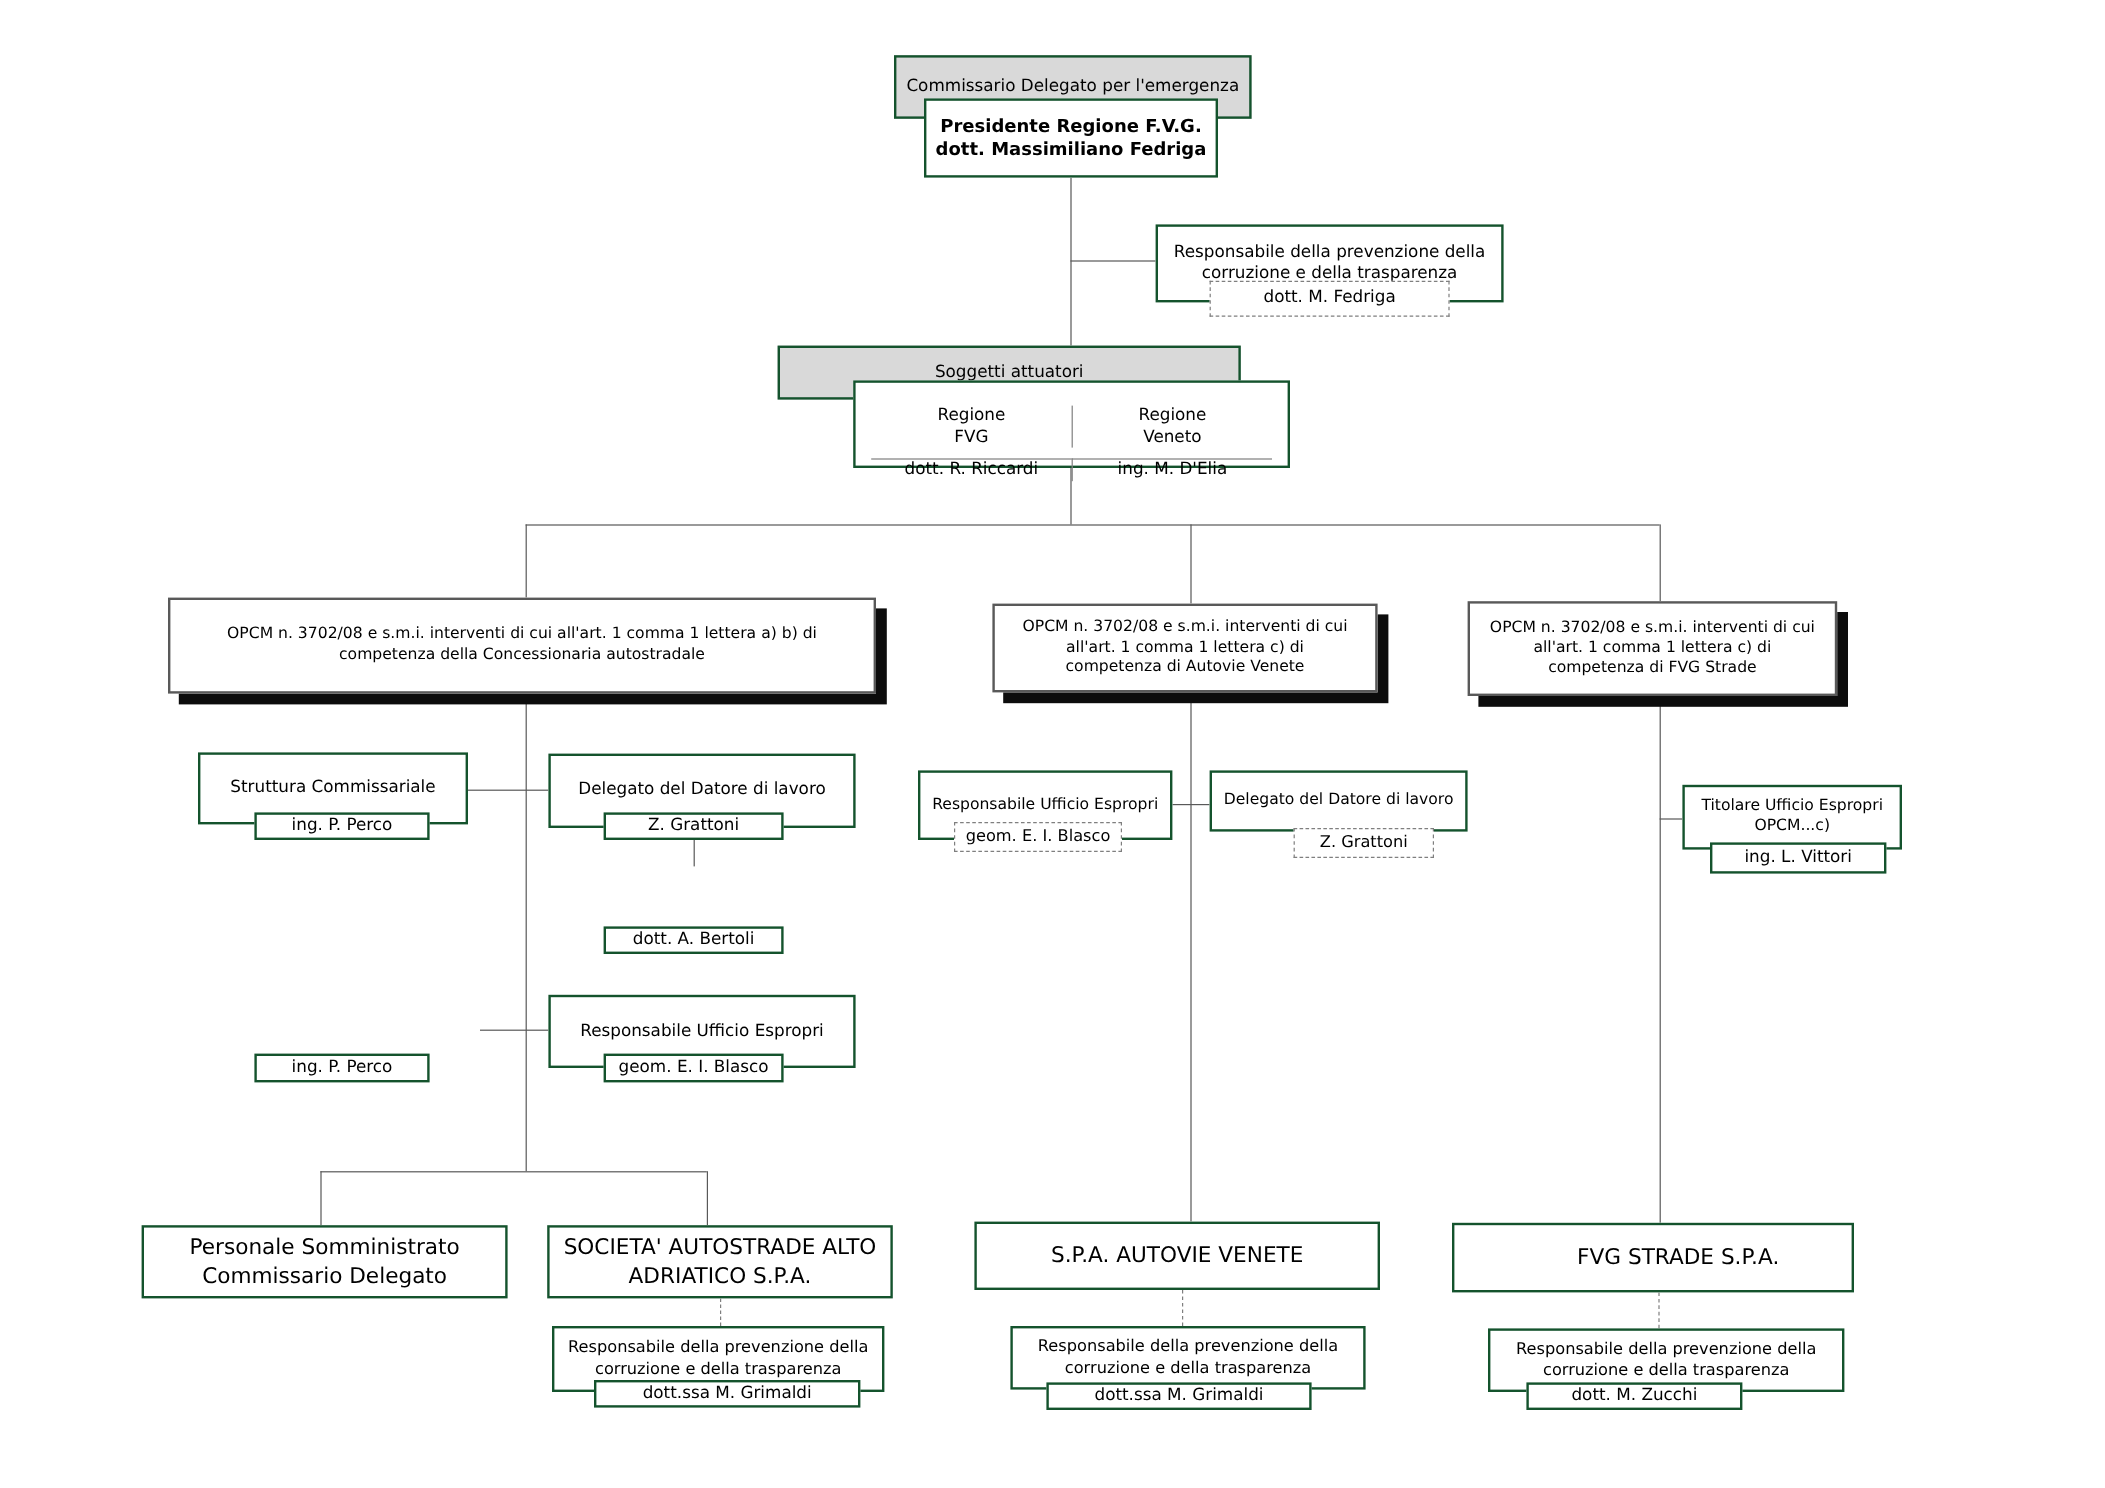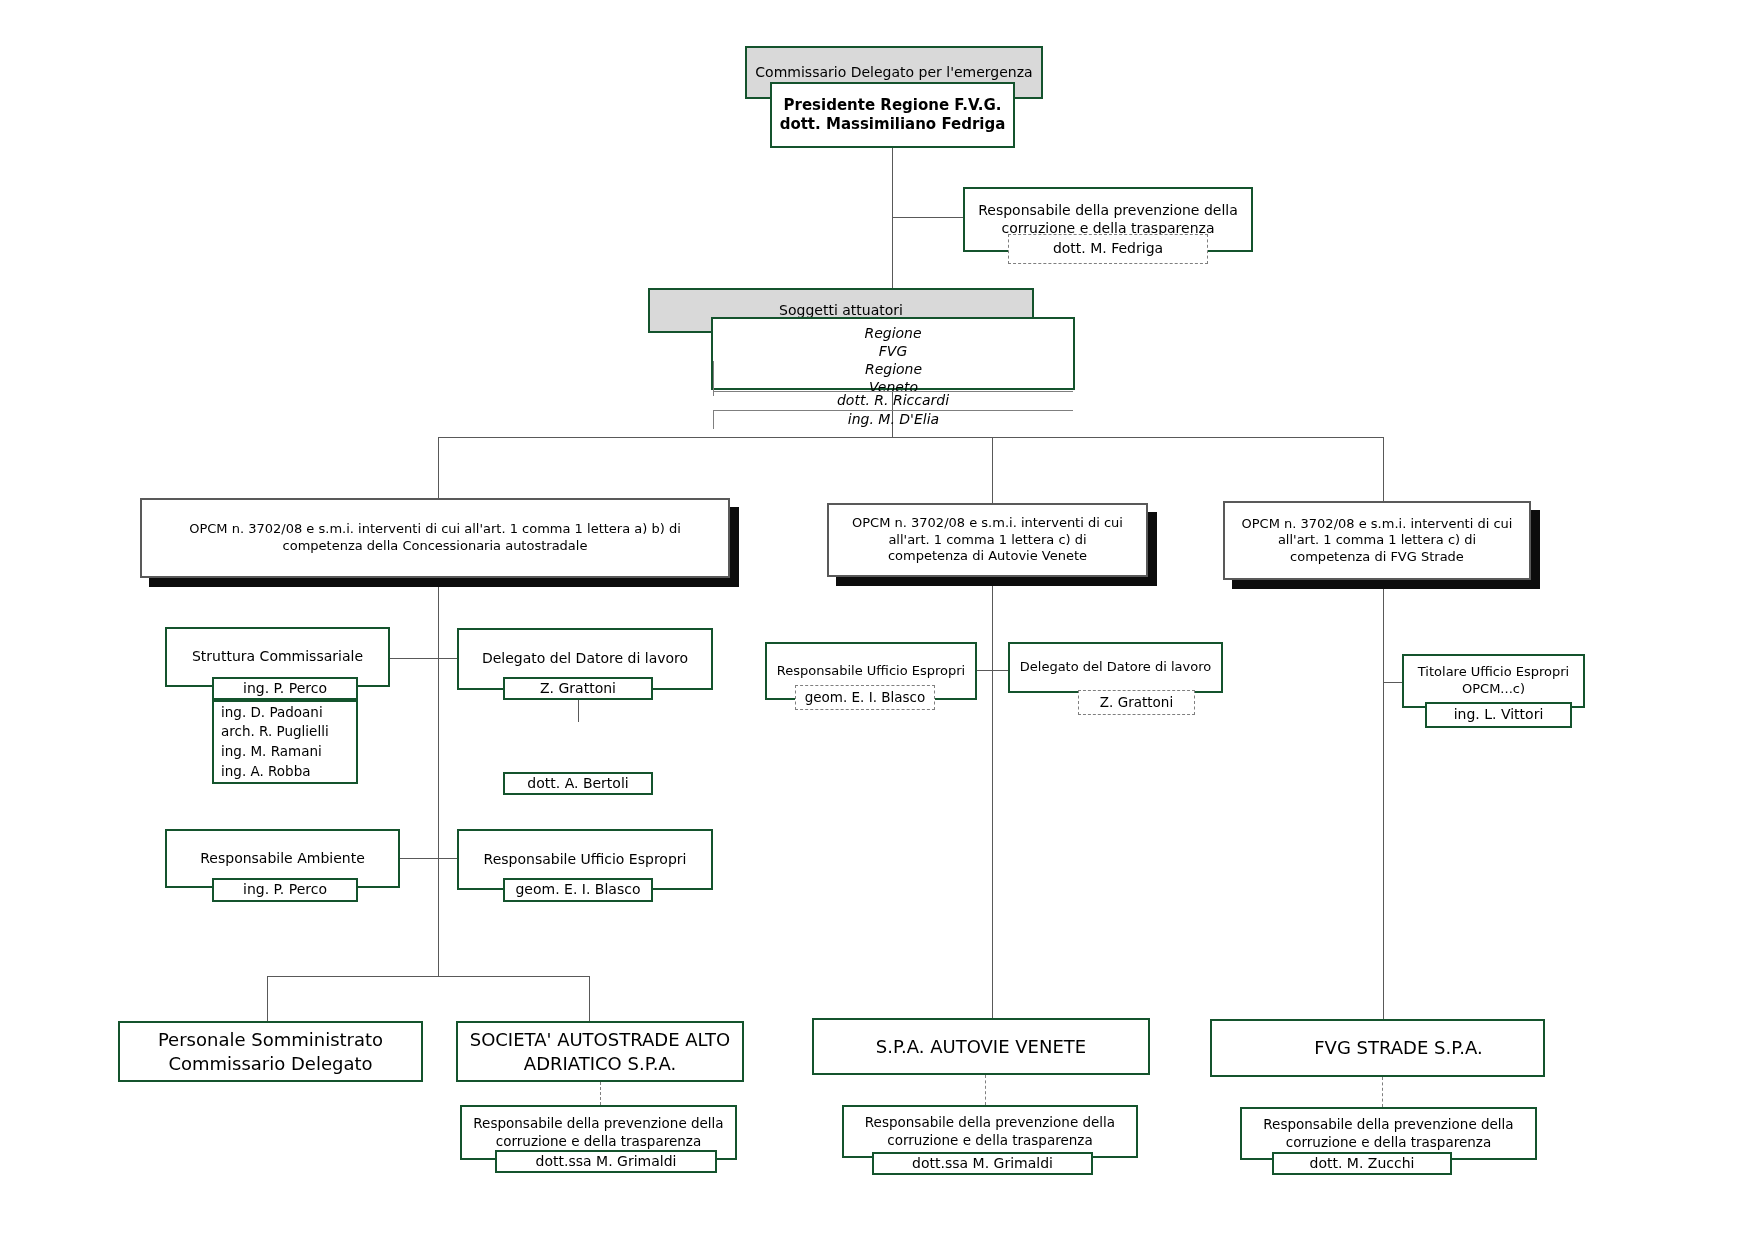--- a/index.html
+++ b/index.html
@@ -13,21 +13,21 @@
   .dashedbox{border:1px dashed #7f7f7f;z-index:3;}
   .shadow{border-color:#595959;box-shadow:9px 9px 0 0 #0c0c0c;font-size:13px;}
   .bold{font-weight:bold;font-size:15px;z-index:2;}
   .big{font-size:18px;}
   .f13{font-size:13px;}
   .f135{font-size:13.5px;}
   .staff{justify-content:flex-start;text-align:left;padding-left:7px;font-size:13.5px;line-height:1.45;}
   .line{position:absolute;background:#595959;z-index:0;}
   .v{width:1px;} .h{height:1px;}
   .dashv{position:absolute;width:0;border-left:1px dashed #7f7f7f;z-index:0;}
-  .table{padding:0;display:grid;grid-template-columns:1fr;grid-template-rows:47px 25px;font-style:italic;}
+  .table{padding:13px;display:grid;grid-template-columns:1fr 1fr;grid-template-rows:47px 25px;}
   .cell{display:flex;align-items:center;justify-content:center;white-space:pre-line;font-size:14px;}
   .colsep{border-left:1px solid #7f7f7f;}
   .rowsep{border-top:1px solid #7f7f7f;}
 </style>
 </head>
 <body>
 
 <div class="canvas">
 
   <div class="line v" style="left:892px;top:148px;height:140px;"></div>
@@ -75,31 +75,26 @@
 competenza della Concessionaria autostradale</div>
   <div class="box shadow" style="left:827px;top:503px;width:321px;height:74px;">OPCM n. 3702/08 e s.m.i. interventi di cui
 all'art. 1 comma 1 lettera c) di
 competenza di Autovie Venete</div>
   <div class="box shadow" style="left:1223px;top:501px;width:308px;height:79px;">OPCM n. 3702/08 e s.m.i. interventi di cui
 all'art. 1 comma 1 lettera c) di
 competenza di FVG Strade</div>
 
   <div class="box" style="left:165px;top:627px;width:225px;height:60px;">Struttura Commissariale</div>
   <div class="box namebox" style="left:212px;top:677px;width:146px;height:23px;">ing. P. Perco</div>
-  <div class="box staff" style="left:212px;top:700px;width:146px;height:84px;">ing. D. Padoani
-arch. R. Puglielli
-ing. M. Ramani
-ing. A. Robba</div>
 
   <div class="box" style="left:457px;top:628px;width:256px;height:62px;">Delegato del Datore di lavoro</div>
   <div class="box namebox" style="left:503px;top:677px;width:150px;height:23px;">Z. Grattoni</div>
 
   <div class="box namebox" style="left:503px;top:772px;width:150px;height:23px;">dott. A. Bertoli</div>
 
-  <div class="box" style="left:165px;top:829px;width:235px;height:59px;">Responsabile Ambiente</div>
   <div class="box namebox" style="left:212px;top:878px;width:146px;height:24px;">ing. P. Perco</div>
 
   <div class="box" style="left:457px;top:829px;width:256px;height:61px;">Responsabile Ufficio Espropri</div>
   <div class="box namebox" style="left:503px;top:878px;width:150px;height:24px;">geom. E. I. Blasco</div>
 
   <div class="box f13" style="left:765px;top:642px;width:212px;height:58px;">Responsabile Ufficio Espropri</div>
   <div class="box dashedbox f135" style="left:795px;top:685px;width:140px;height:25px;">geom. E. I. Blasco</div>
 
   <div class="box f13" style="left:1008px;top:642px;width:215px;height:51px;">Delegato del Datore di lavoro</div>
   <div class="box dashedbox f135" style="left:1078px;top:690px;width:117px;height:25px;">Z. Grattoni</div>

